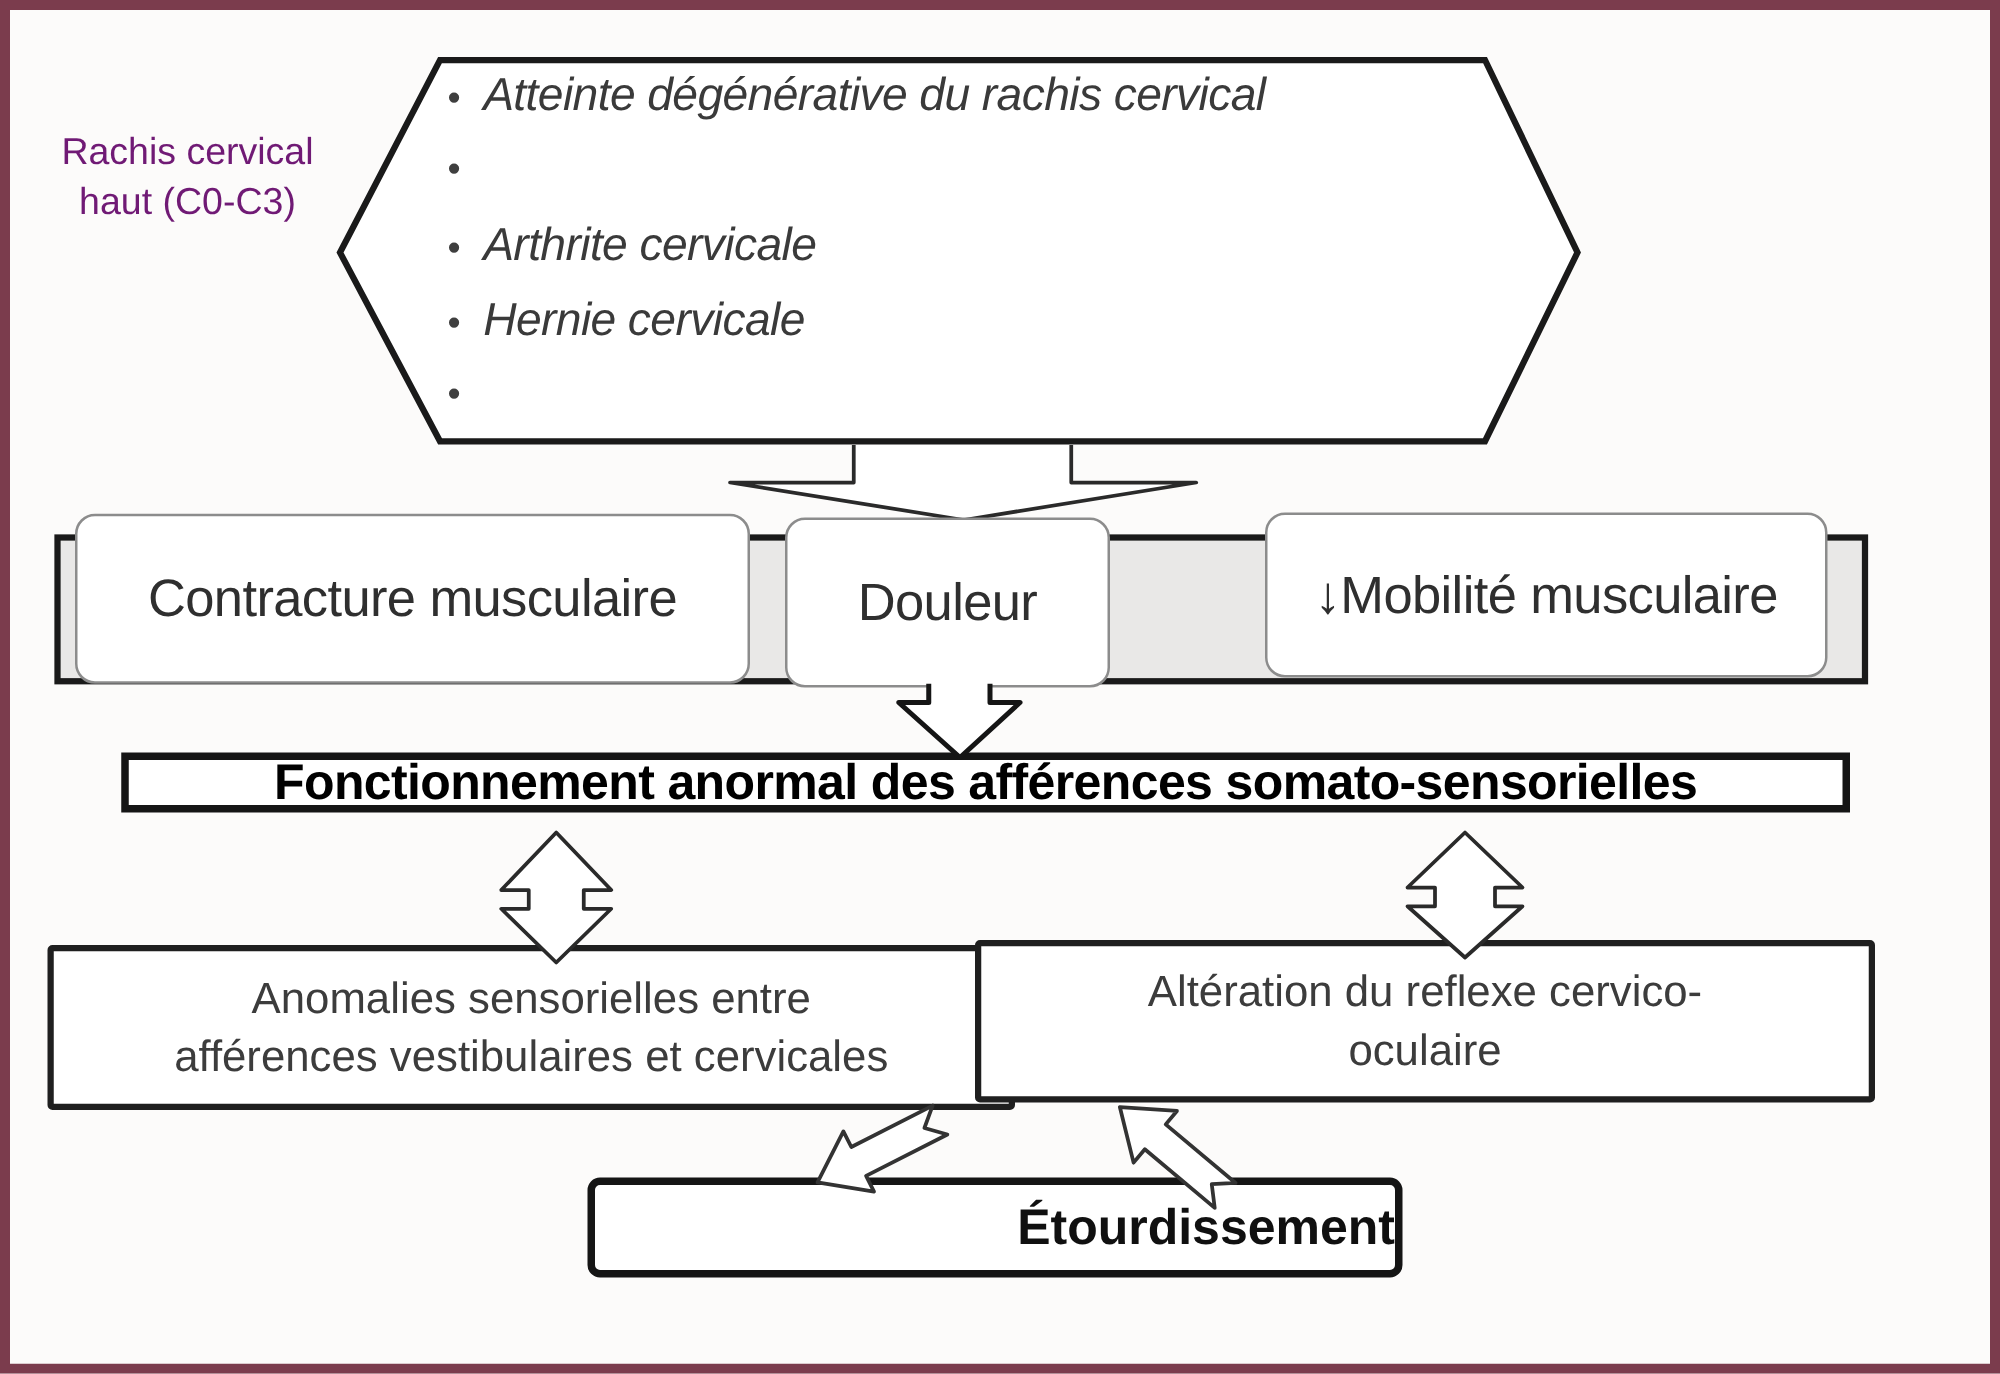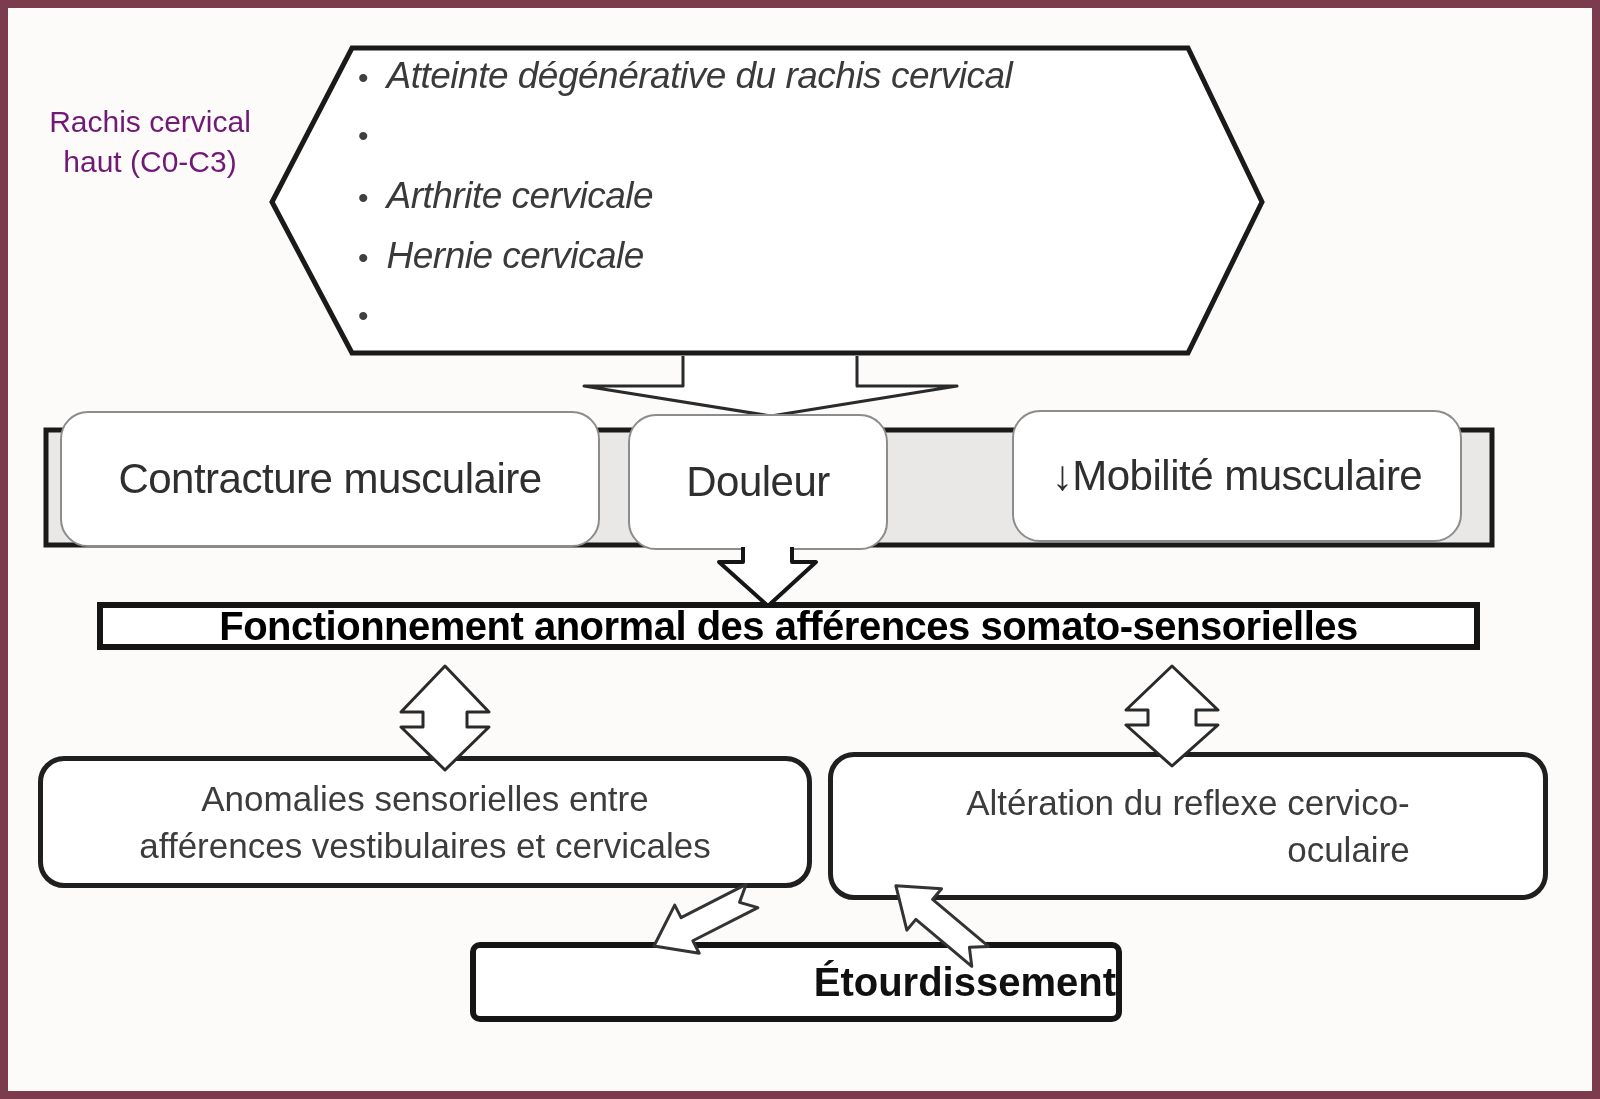--- a/index.html
+++ b/index.html
@@ -23,47 +23,47 @@
   }
 
   
   .causes{left:352px;top:46px;width:840px;}
   .cause-row{display:flex;align-items:baseline;height:60px;line-height:60px;}
   .cause-bullet{font-size:30px;color:#3f3f3f;margin:0 18px 0 6px;}
   .cause-text{font-size:37px;font-style:italic;color:#3a3a3a;letter-spacing:-0.5px;white-space:nowrap;}
 
   
   .cons-box{
-    background:#ffffff;border:2px solid #8c8c8c;border-radius:28px;
+    background:#ffffff;border:2px solid #8c8c8c;border-radius:16px;
     display:flex;align-items:center;justify-content:center;
     font-size:42px;color:#2f2f2f;letter-spacing:-0.5px;
     z-index:2;
   }
   .box-contracture{left:60px;top:411px;width:540px;height:136px;}
   .box-douleur{left:628px;top:414px;width:260px;height:136px;}
   .box-mobilite{left:1012px;top:410px;width:450px;height:132px;}
 
   
   .soma-bar{
     left:97px;top:602px;width:1383px;height:48px;
     background:#fff;border:6px solid #151515;
     display:flex;align-items:center;justify-content:center;
     font-size:40px;font-weight:bold;color:#000;letter-spacing:-0.5px;
     z-index:2;
   }
 
   
   .big-box{
-    background:#fff;border:5px solid #1f1f1f;border-radius:26px;
+    background:#fff;border:5px solid #1f1f1f;border-radius:4px;
     display:flex;align-items:center;justify-content:center;text-align:center;
     font-size:35px;line-height:47px;color:#3c3c3c;white-space:pre-line;
     z-index:2;
   }
   .box-anomalies{left:38px;top:756px;width:774px;height:132px;}
-  .box-alteration{left:828px;top:752px;width:720px;height:148px;text-align:right;}
+  .box-alteration{left:780px;top:752px;width:720px;height:130px;}
 
   
   .outcome-box{
     left:470px;top:942px;width:652px;height:80px;
     background:#fff;border:6px solid #151515;border-radius:10px;
     display:flex;align-items:center;justify-content:flex-end;
     font-size:40px;font-weight:bold;color:#101010;
     z-index:2;
   }
 </style>

